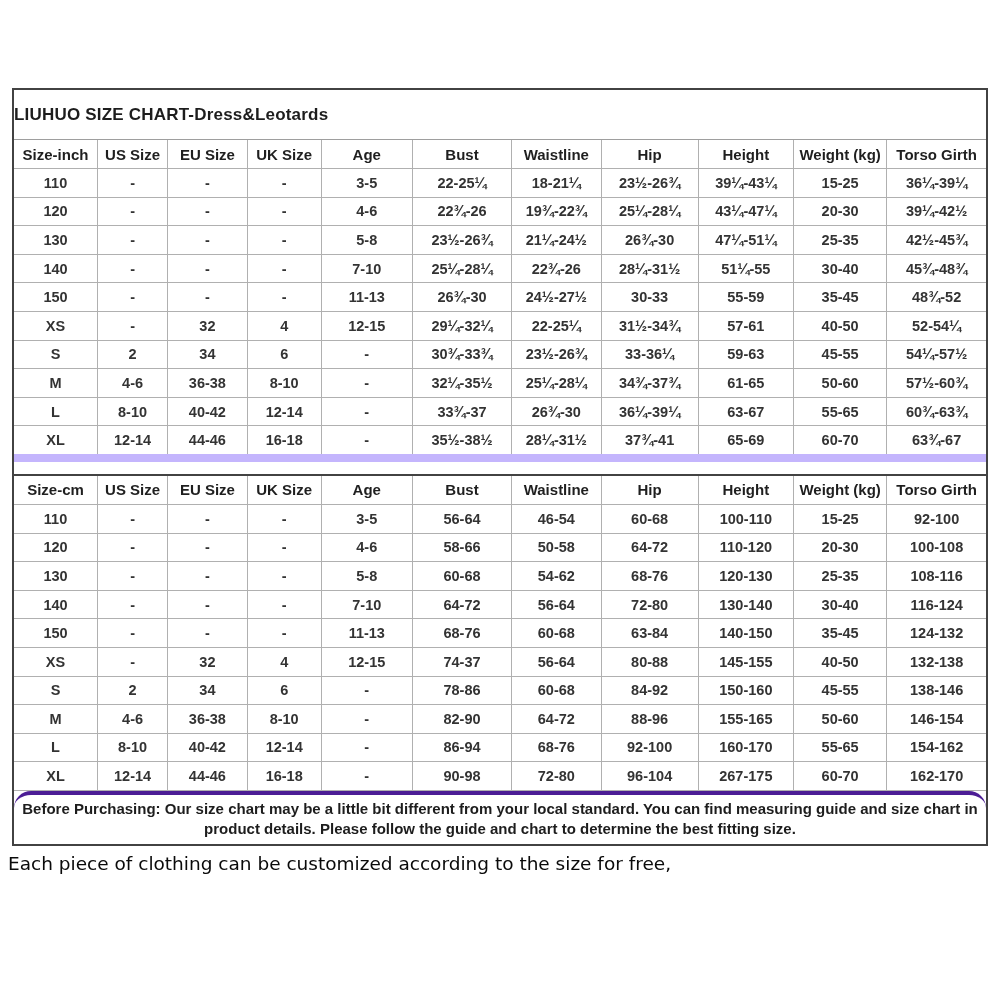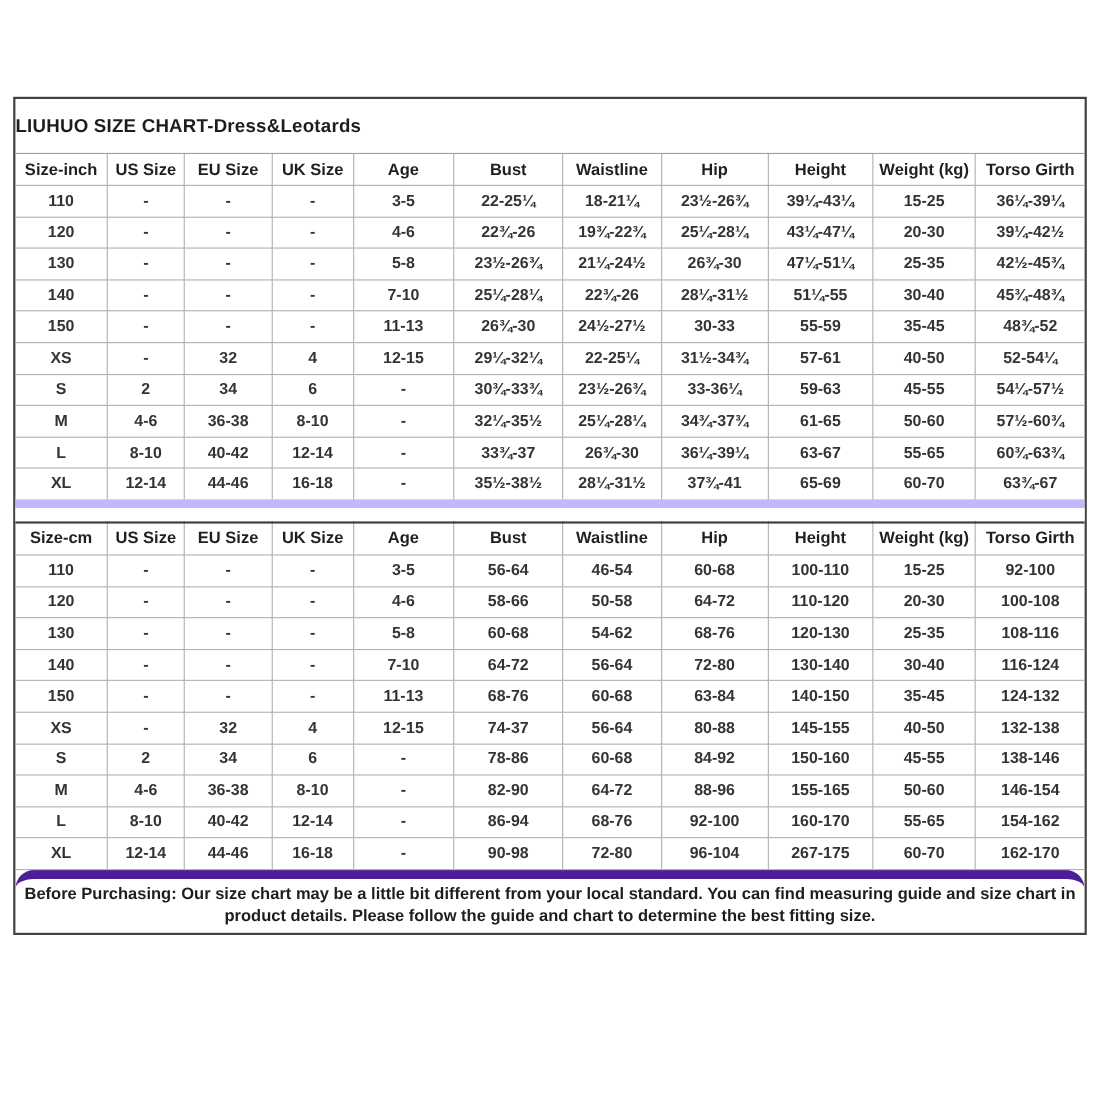--- a/index.html
+++ b/index.html
@@ -67,21 +67,21 @@
   table#table-inch  { border-bottom: 8px solid #c4b5fd; }
   table#table-cm    { border-top: 2px solid #424242; }
   table#table-inch thead th { border-top: none; }
   .table-gap { height: 12px; background: #ffffff; }
   
   col.c0 { width: 8.6%; }  col.c1 { width: 7.2%; }  col.c2 { width: 8.2%; }
   col.c3 { width: 7.6%; }  col.c4 { width: 9.4%; }  col.c5 { width: 10.2%; }
   col.c6 { width: 9.2%; }  col.c7 { width: 10.0%; } col.c8 { width: 9.8%; }
   col.c9 { width: 9.6%; }  col.c10 { width: 10.2%; }
   .purchase-note {
-    border-top: 8px solid #4c1d95;
+    border-top: 4px solid #4c1d95;
     padding: 4px 6px 5px 6px;
     text-align: center;
     font-size: 15px;
     font-weight: 700;
     line-height: 1.35;
     color: #1d1d1d;
     border-radius: 17px;
   }
   .footer-notes {
     position: absolute;
@@ -430,15 +430,16 @@
             <td>60-70</td>
             <td>162-170</td>
           </tr>
         </tbody>
     </table>
 
     <div class="purchase-note">Before Purchasing: Our size chart may be a little bit different from your local standard. You can find measuring guide and size chart in product details. Please follow the guide and chart to determine the best fitting size.</div>
   </div>
 
   <div class="footer-notes">
+    <div class="footer-line">Each piece of clothing can be customized according to the size for free,</div>
   </div>
 
 </div>
 
 </body></html>

